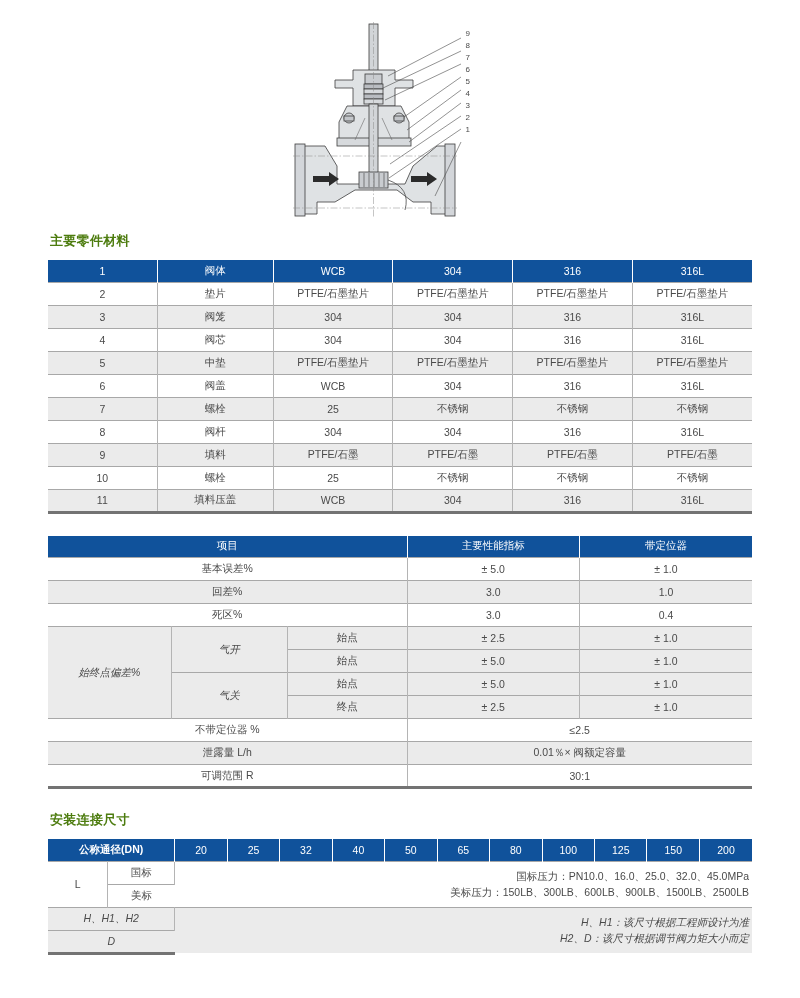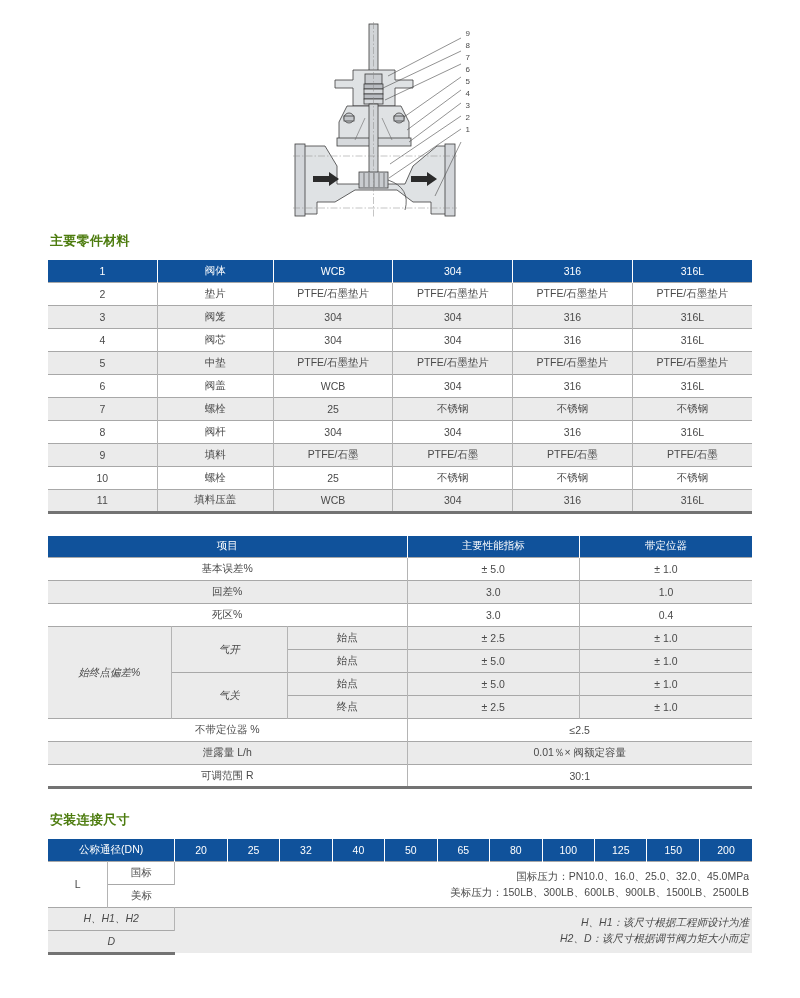--- a/index.html
+++ b/index.html
@@ -62,21 +62,21 @@
     background: #10529b;
     color: #ffffff;
     font-weight: normal;
     font-size: 10.5px;
     height: 22px;
     border-right: 1px solid #ffffff;
     text-align: center;
     padding: 0 2px;
   }
   table.grid th:last-child { border-right: none; }
-  table.grid th.hd-bold { font-weight: normal; }
+  table.grid th.hd-bold { font-weight: bold; }
 
   table.grid td {
     height: 23px;
     text-align: center;
     border-top: 1px solid #a8a8a8;
     border-right: 1px solid #b4b4b4;
     padding: 0 3px;
     background: #ffffff;
     white-space: nowrap;
   }

